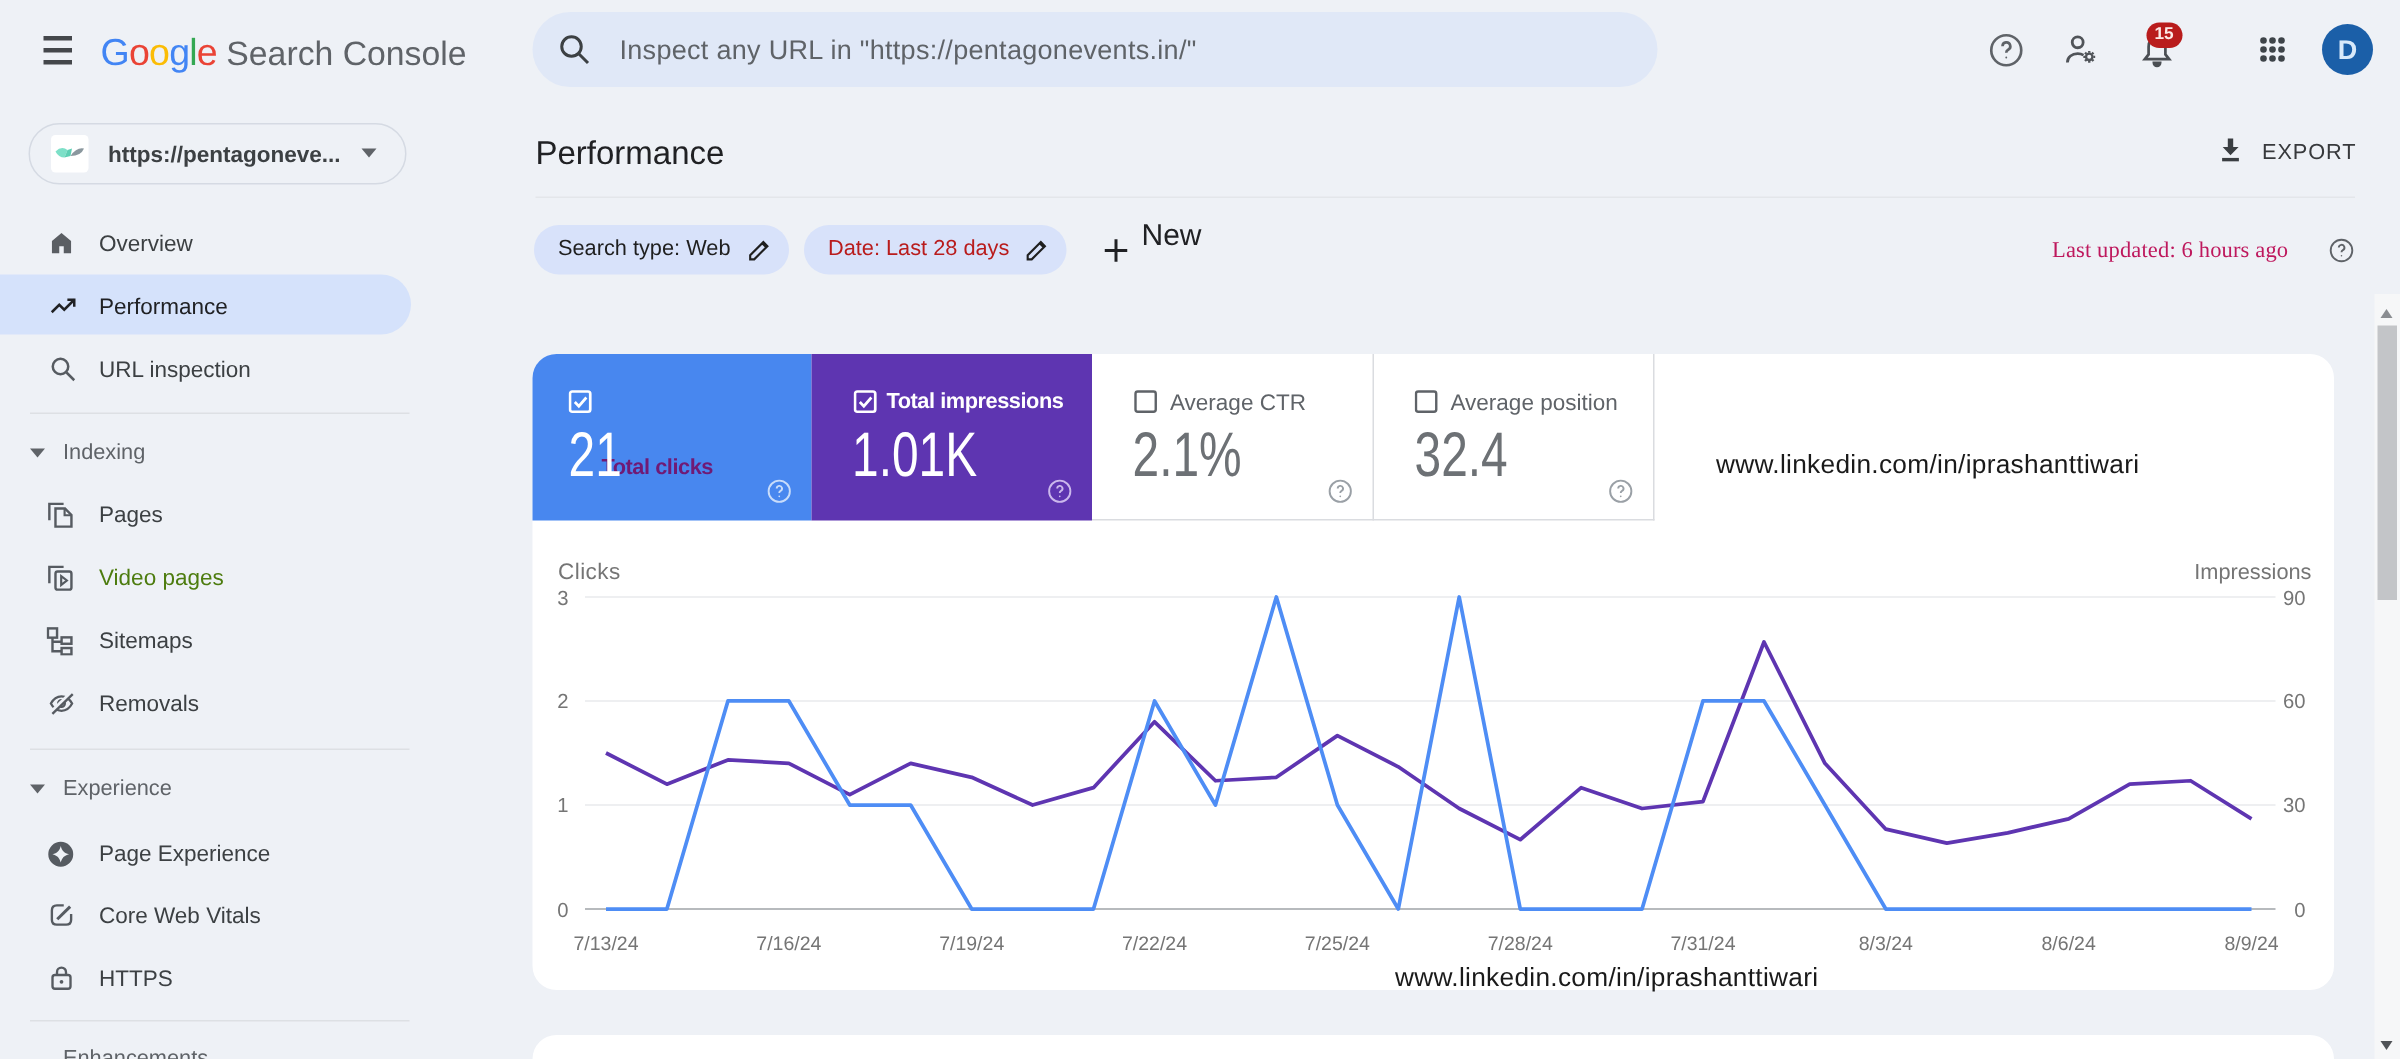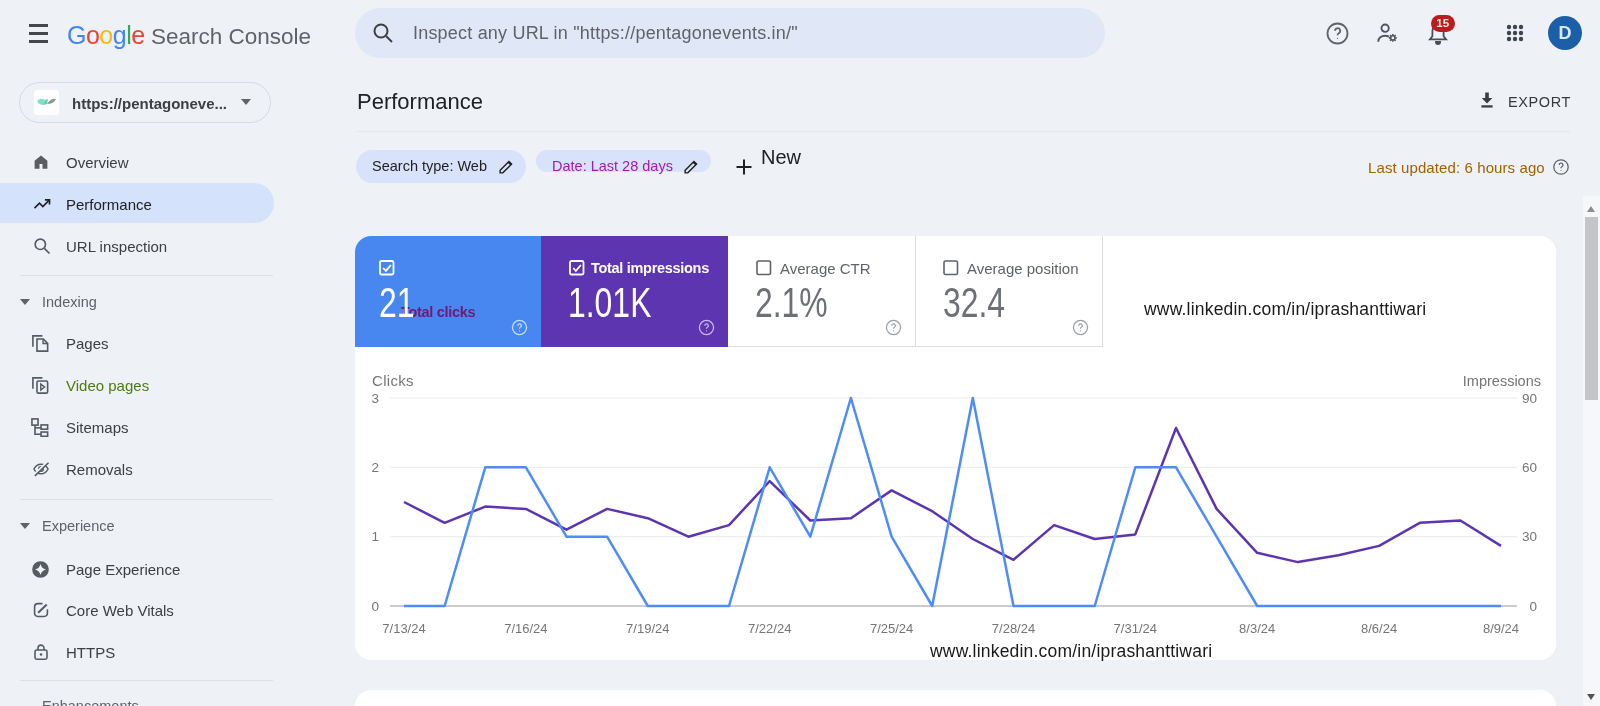--- a/index.html
+++ b/index.html
@@ -159,29 +159,29 @@
     <path d="M7.6 2 h3.8 v6 h3.8 L9.5 13.7 L4 8 h3.6 z" fill="#3a3e42"></path>
     <rect x="3.6" y="15.6" width="11.8" height="2.4" fill="#3a3e42"></rect>
   </svg>
 <div class="abs" style="left:1508px; top:94px; font-size:14.5px; letter-spacing:0.6px; color:#37393c;">EXPORT</div>
 <div class="abs" style="left:357px; top:131px; width:1213px; height:1px; background:#e3e6ea;"></div>
 
 <div class="abs" style="left:356px; top:150px; width:170px; height:33px; background:#d8e2fa; border-radius:17px; font-size:14.5px; color:#1f1f1f; line-height:33px; padding-left:16px;">Search type: Web</div>
 <svg class="abs" style="left:498px; top:158px;" width="17" height="17" viewBox="0 0 24 24" fill="none" stroke="#1f1f1f" stroke-width="2">
     <path d="M3 17.2 V21 h3.8 L19.2 8.6 l-3.8 -3.8 z M14.3 5.9 l3.8 3.8"></path>
   </svg>
-<div class="abs" style="left:536px; top:150px; width:175px; height:22px; background:#d8e2fa; border-radius:17px; font-size:14.5px; color:#a21caf; line-height:33px; padding-left:16px;">Date: Last 28 days</div>
+<div class="abs" style="left:536px; top:150px; width:175px; height:33px; background:#d8e2fa; border-radius:17px; font-size:14.5px; color:#b91c1c; line-height:33px; padding-left:16px;">Date: Last 28 days</div>
 <svg class="abs" style="left:683px; top:158px;" width="17" height="17" viewBox="0 0 24 24" fill="none" stroke="#1f1f1f" stroke-width="2">
     <path d="M3 17.2 V21 h3.8 L19.2 8.6 l-3.8 -3.8 z M14.3 5.9 l3.8 3.8"></path>
   </svg>
 <svg class="abs" style="left:735px; top:158px;" width="18" height="18" viewBox="0 0 18 18" stroke="#202124" stroke-width="2">
     <path d="M9 1.5 v15 M1.5 9 h15"></path>
   </svg>
 <div class="abs" style="left:761px; top:146px; font-size:20px; color:#202124;">New</div>
-<div class="abs" style="left:1368px; top:159px; font-size:15px; letter-spacing:0.1px; color:#a16207;">Last updated: 6 hours ago</div>
+<div class="abs" style="left:1368px; top:159px; font-size:15px; letter-spacing:0.1px; color:#be185d;font-family:Liberation Serif, serif;">Last updated: 6 hours ago</div>
 <svg class="abs" style="left:1552px; top:158px;" width="18" height="18" viewBox="0 0 24 24" fill="none" stroke="#5f6368" stroke-width="1.7">
     <circle cx="12" cy="12" r="9.6"></circle>
     <path d="M9.6 9.4 a2.5 2.5 0 1 1 3.6 2.3 c-0.9 0.45 -1.2 0.9 -1.2 1.9"></path>
     <circle cx="12" cy="16.6" r="0.7" fill="#5f6368" stroke="none"></circle>
   </svg>
 
 <div class="abs" style="left:355px; top:236px; width:1201px; height:424px; background:#fff; border-radius:16px;"></div>
 <div class="abs" style="left:355px; top:690px; width:1201px; height:16px; background:#fff; border-radius:16px 16px 0 0;"></div>
 
 <div class="abs" style="left:355px; top:236px; width:186px; height:111px; background:#4887ef; border-radius:16px 0 0 0;"></div>

